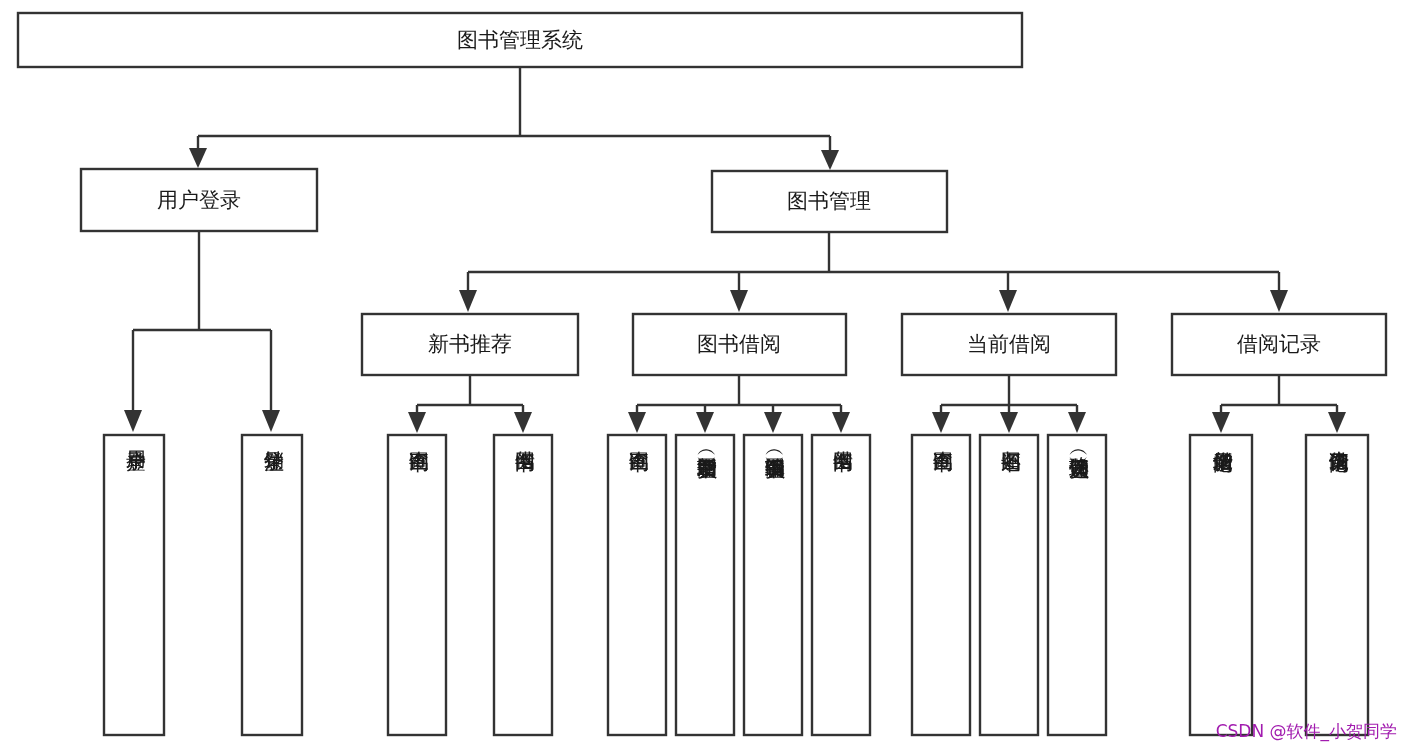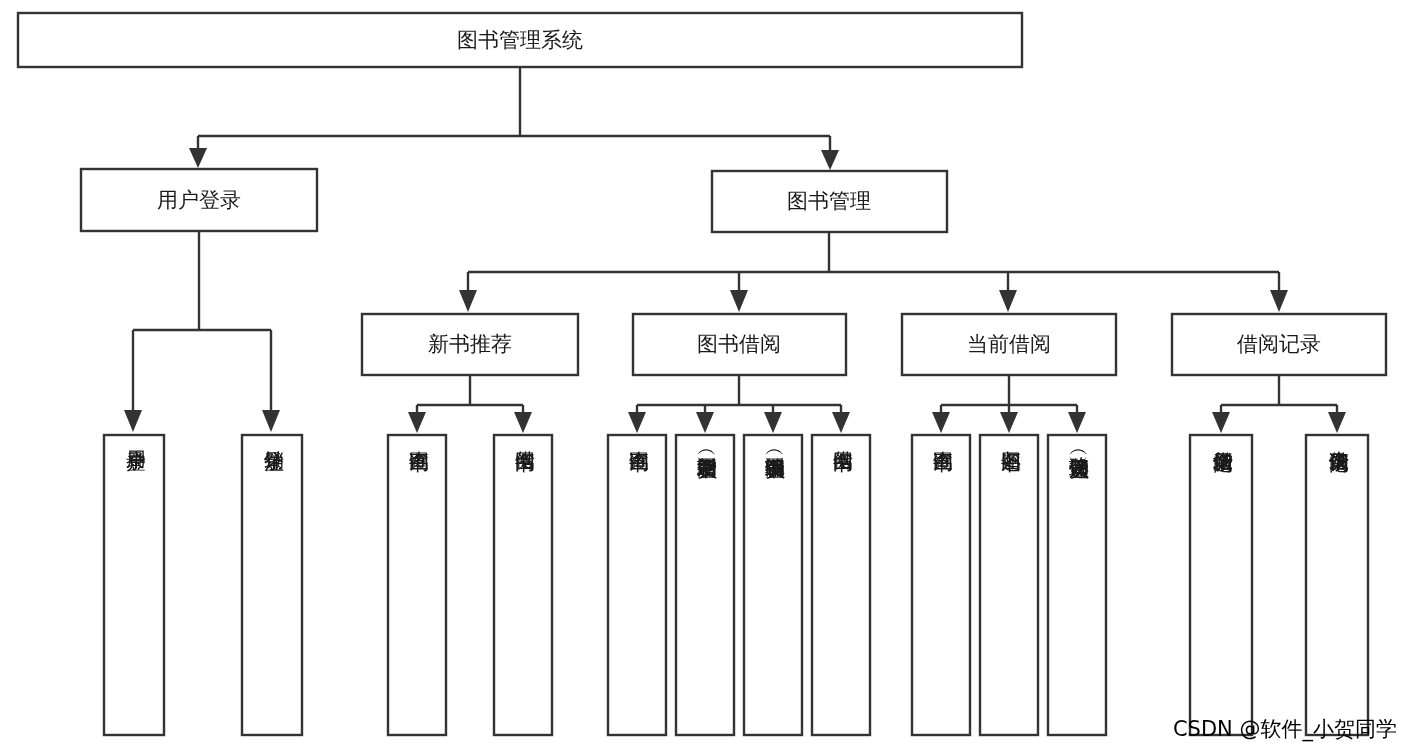--- a/index.html
+++ b/index.html
@@ -59,22 +59,22 @@
     text-orientation: upright;
     white-space: nowrap;
     letter-spacing: 0.5px;
     pointer-events: none;
   }
   .watermark {
     position: absolute;
     right: 8px;
     bottom: 4px;
     font-family: "DejaVu Sans", "Liberation Sans", sans-serif;
-    font-size: 21px;
-    color: #000000;
+    font-size: 17px;
+    color: #a21caf;
     white-space: nowrap;
   }
 </style>
 </head>
 <body>
 
 <div id="diagram-root">
 
   <svg id="flow-svg" viewBox="0 0 1405 747">
 

